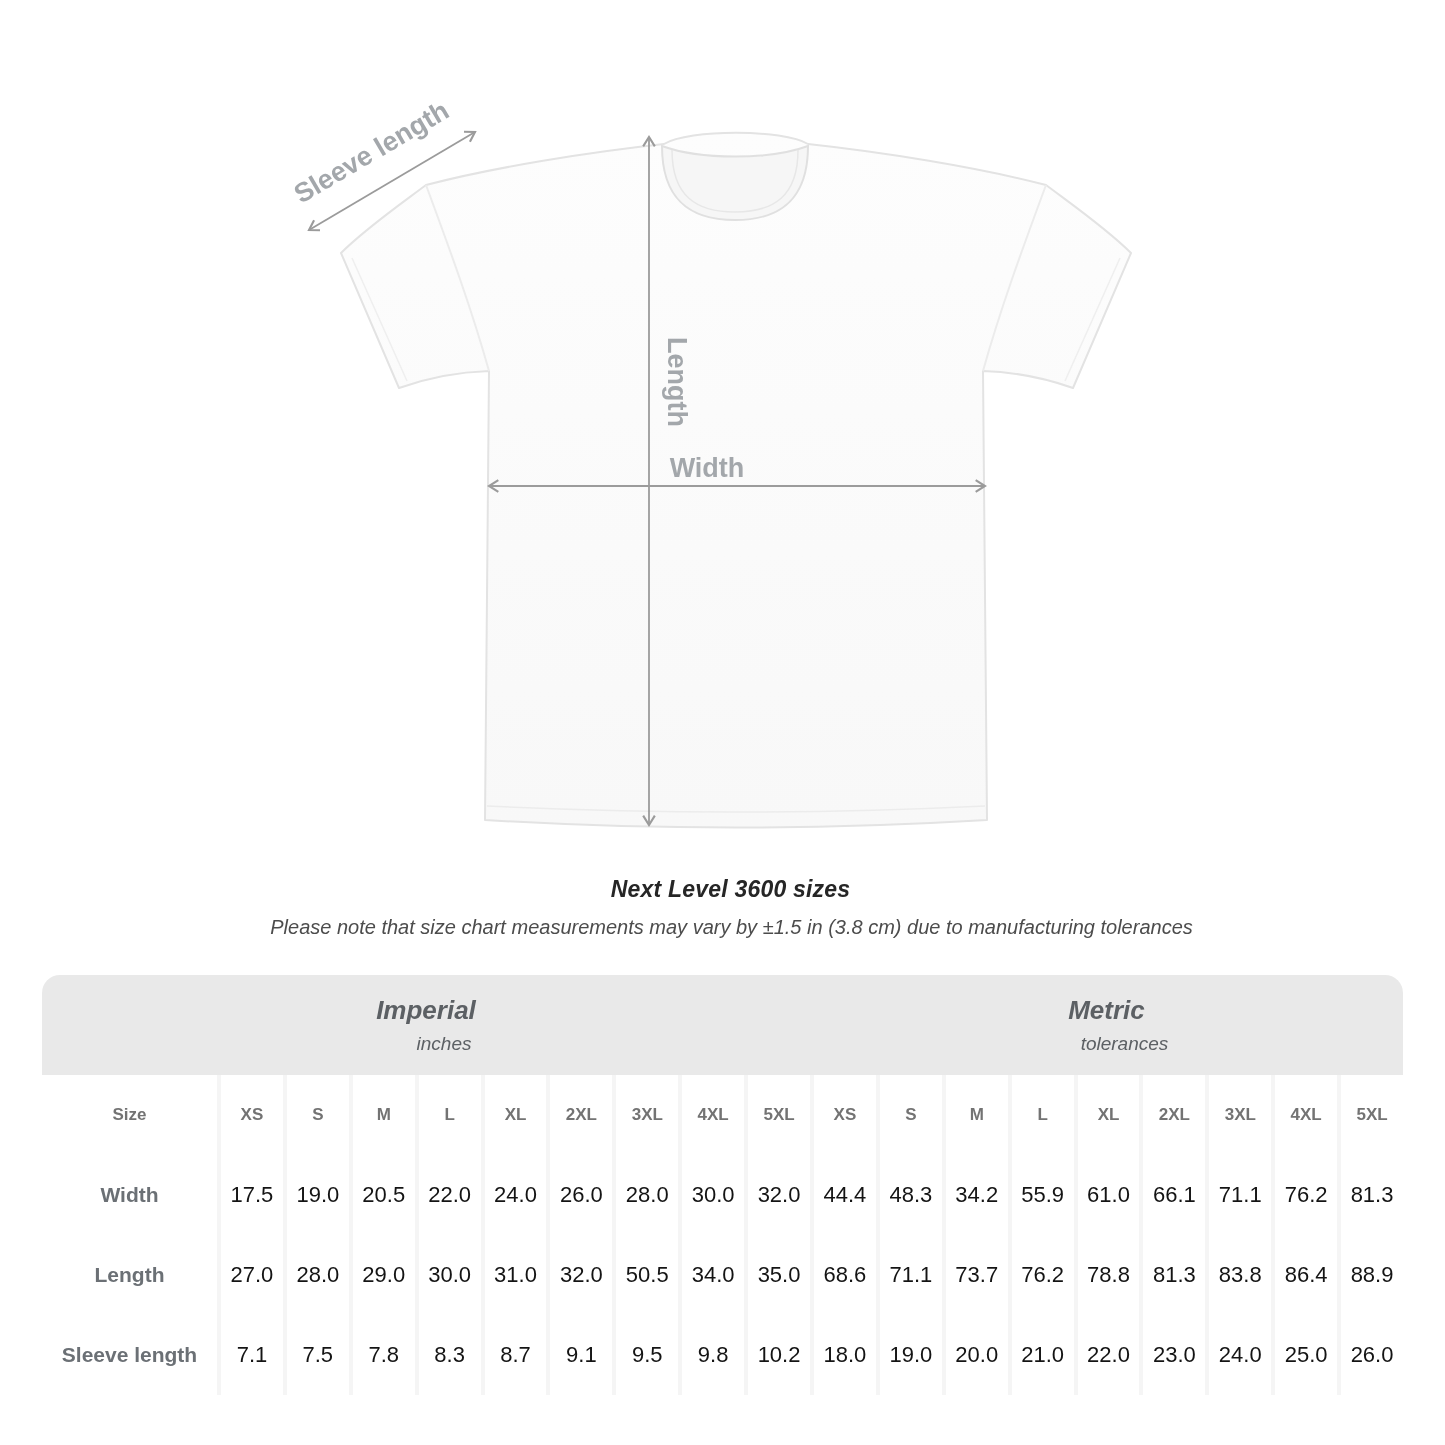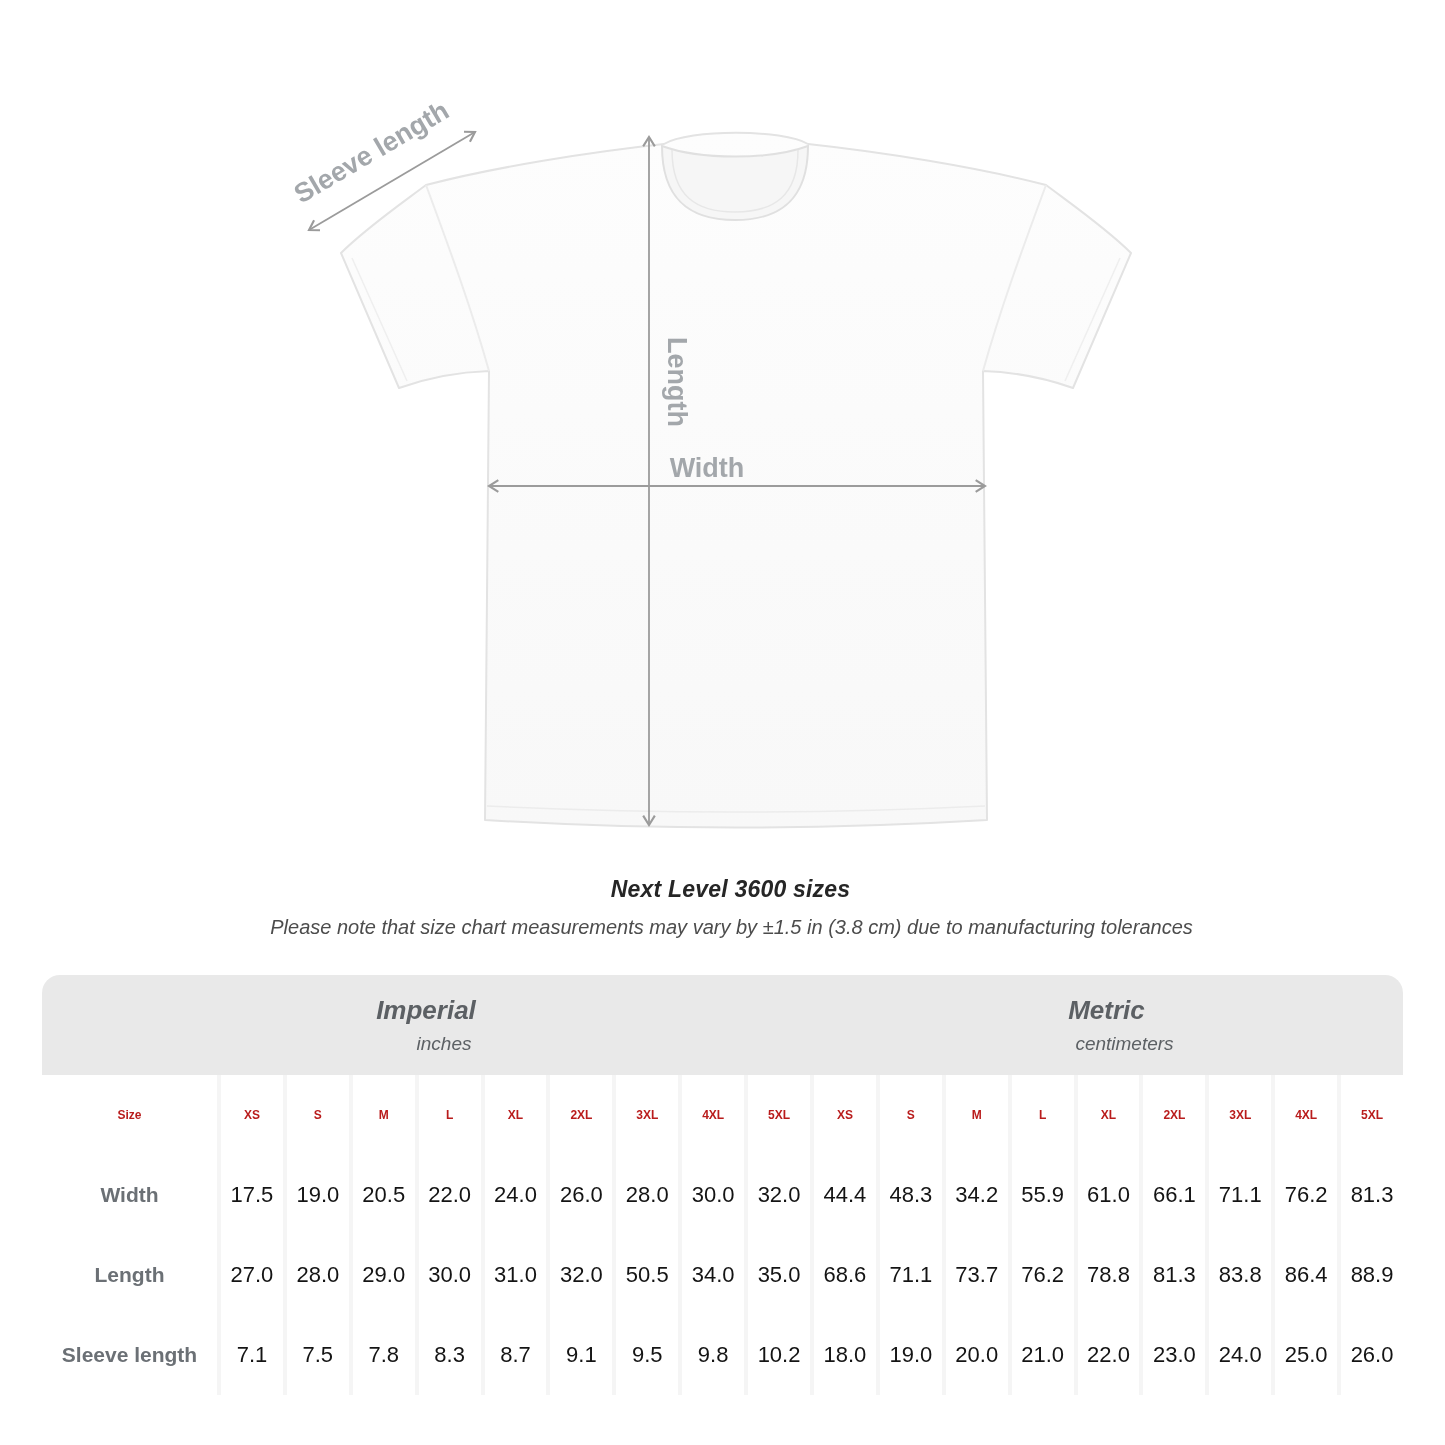--- a/index.html
+++ b/index.html
@@ -45,21 +45,21 @@
   .group-header.imperial { grid-column:1 / 11; }
   .group-header.metric   { grid-column:11 / 20; }
   .group-title { font-size:26px; font-weight:bold; font-style:italic; color:#5c6064;text-align:right; }
   .group-sub   { font-size:19px; font-style:italic; color:#5c6064;margin-left:36px; }
 
   .c {
     display:flex; align-items:center; justify-content:center;
     border-left:4px solid #f5f5f5;
   }
   .c.nol { border-left:none; }
-  .hdr  { font-size:12px; font-weight:bold; color:#b91c1c; }
+  .hdr  { font-size:17px; font-weight:bold; color:#737373; }
   .lbl  { font-size:21px; font-weight:bold; color:#6b7075; }
   .val  { font-size:22px; color:#141414; }
 </style>
 </head>
 <body>
 
 <div class="page">
 
   <svg class="diagram-svg" width="1445" height="880" viewBox="0 0 1445 880">
     <defs>
@@ -116,21 +116,21 @@
   <div class="chart-subtitle">Please note that size chart measurements may vary by ±1.5 in (3.8 cm) due to manufacturing tolerances</div>
 
   <div class="size-table">
 
     <div class="group-header imperial">
       <div class="group-title">Imperial</div>
       <div class="group-sub">inches</div>
     </div>
     <div class="group-header metric">
       <div class="group-title">Metric</div>
-      <div class="group-sub">centimeters</div>
+      <div class="group-sub">tolerances</div>
     </div>
 
     <div class="c nol hdr row-white">Size</div>
     <div class="c hdr row-white">XS</div>
     <div class="c hdr row-white">S</div>
     <div class="c hdr row-white">M</div>
     <div class="c hdr row-white">L</div>
     <div class="c hdr row-white">XL</div>
     <div class="c hdr row-white">2XL</div>
     <div class="c hdr row-white">3XL</div>

